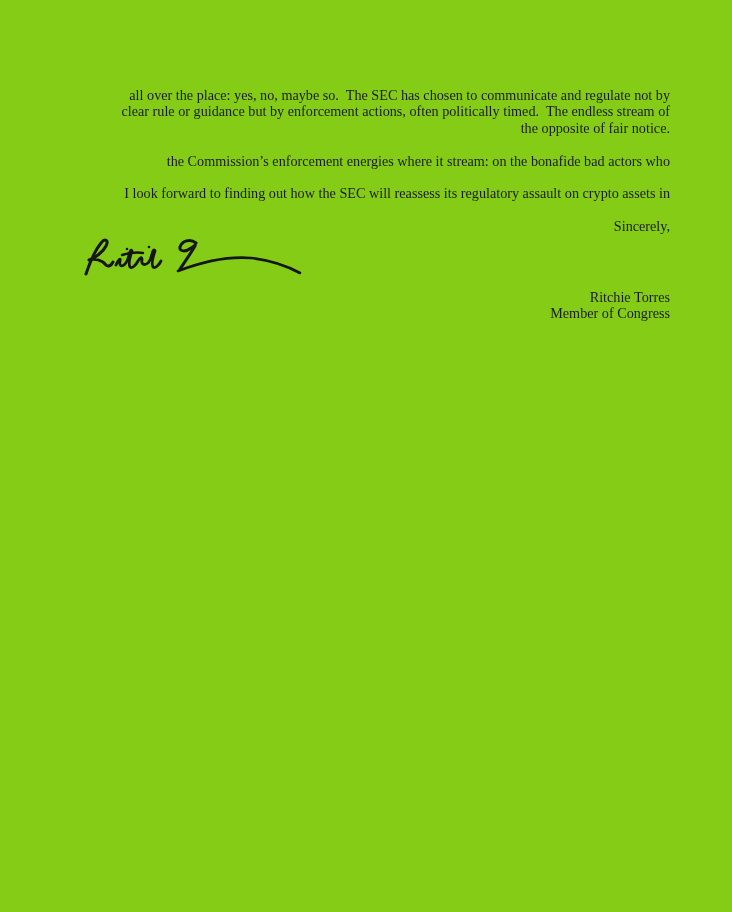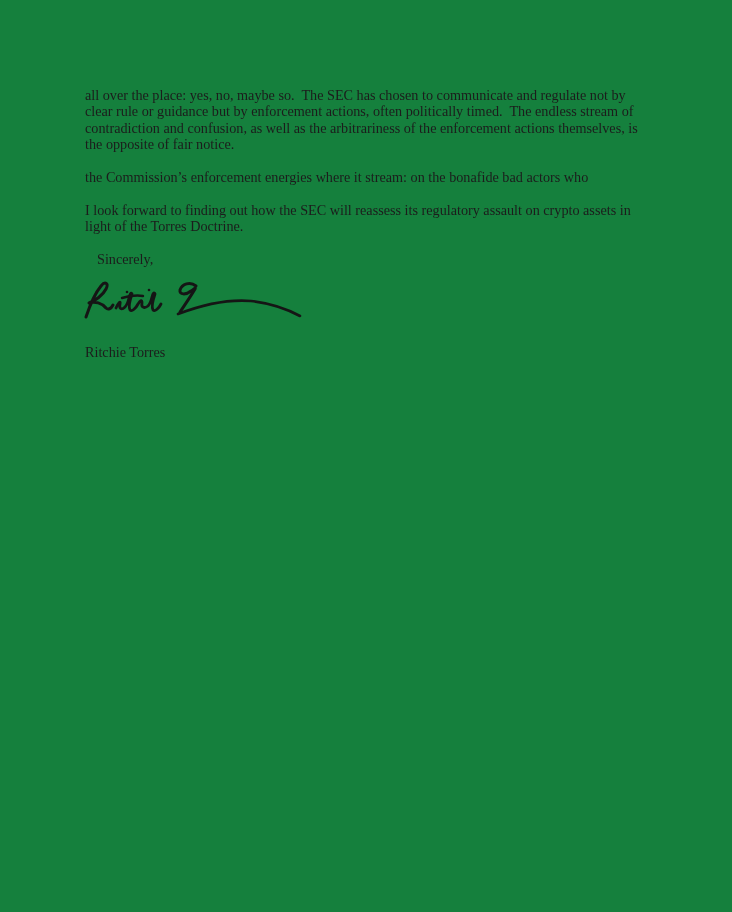--- a/index.html
+++ b/index.html
@@ -11,89 +11,89 @@
     height: 912px;
     background: #ffffff;
     position: relative;
     overflow: hidden;
     font-family: "Liberation Serif", "DejaVu Serif", serif;
     color: #1c1c1c;
   }
   .page {
     position: absolute;
     inset: 0;
-    background: #15803d;
+    background: #84cc16;
+    text-align: right;
   }
   .letter-body {
     position: absolute;
     left: 85px;
     top: 87px;
     width: 585px;
     font-size: 14.2px;
     line-height: 16.4px;
   }
   .paragraph {
     margin: 0 0 16.4px 0;
   }
   .line {
     white-space: pre;
   }
   .closing-line {
-    margin: 12px;
+    margin: 0;
     white-space: pre;
   }
   .signature-svg {
     display: block;
     margin: 1px 0 0 -2px;
   }
   .signature-block {
-    margin-top: 15px;
+    margin-top: 3px;
   }
   .sig-stroke {
     fill: none;
     stroke: #151515;
     stroke-linecap: round;
     stroke-linejoin: round;
   }
 </style>
 </head>
 <body>
 
 <div class="page">
   <div class="letter-body">
 
     <div class="paragraph">
       <div class="line">all over the place: yes, no, maybe so.  The SEC has chosen to communicate and regulate not by</div>
       <div class="line">clear rule or guidance but by enforcement actions, often politically timed.  The endless stream of</div>
-      <div class="line">contradiction and confusion, as well as the arbitrariness of the enforcement actions themselves, is</div>
       <div class="line">the opposite of fair notice.</div>
     </div>
 
     <div class="paragraph">
       <div class="line">the Commission’s enforcement energies where it stream: on the bonafide bad actors who</div>
     </div>
 
     <div class="paragraph">
       <div class="line">I look forward to finding out how the SEC will reassess its regulatory assault on crypto assets in</div>
-      <div class="line">light of the Torres Doctrine.</div>
     </div>
 
     <div class="closing-line">Sincerely,</div>
 
     <svg class="signature-svg" width="225" height="50" viewBox="84 314 225 50" xmlns="http://www.w3.org/2000/svg" aria-hidden="true">
 
       <path class="sig-stroke" stroke-width="3" d="M87,352 C91,340 97,327 102,321 C106,316 110,318 107,324 C104,330 96,336 90,338 C96,336 103,338 107,343 C109,345 112,344 114,340"></path>
       <path class="sig-stroke" stroke-width="2.8" d="M117,343 C119,338 122,335 121,339 C120,343 122,346 126,342 C128,340 129,337 130,333 C131,329 132,327 133,329 C131,335 129,342 131,345 C133,347 137,343 139,339 C141,336 143,334 143,338 C142,342 145,344 149,341 C151,339 152,336 153,332 C154,328 155,327 156,329 C154,335 152,342 154,345 C156,347 160,343 162,339"></path>
       <path class="sig-stroke" stroke-width="2.4" d="M123,333 C130,331 138,330 144,331"></path>
       <circle cx="128" cy="327" r="1.3" fill="#151515"></circle>
       <circle cx="150" cy="325" r="1.3" fill="#151515"></circle>
 
       <path class="sig-stroke" stroke-width="3" d="M197,321 C191,316 183,319 181,325 C180,330 187,330 192,326 C195,324 197,322 196,324 C192,331 185,341 181,347"></path>
 
       <path class="sig-stroke" stroke-width="2.6" d="M179,349 C200,341 228,334 252,336 C270,338 288,344 301,351"></path>
     </svg>
 
     <div class="signature-block">
       <div class="line">Ritchie Torres</div>
+      <div class="line">Member of Congress</div>
     </div>
 
   </div>
 </div>
 
 </body></html>

